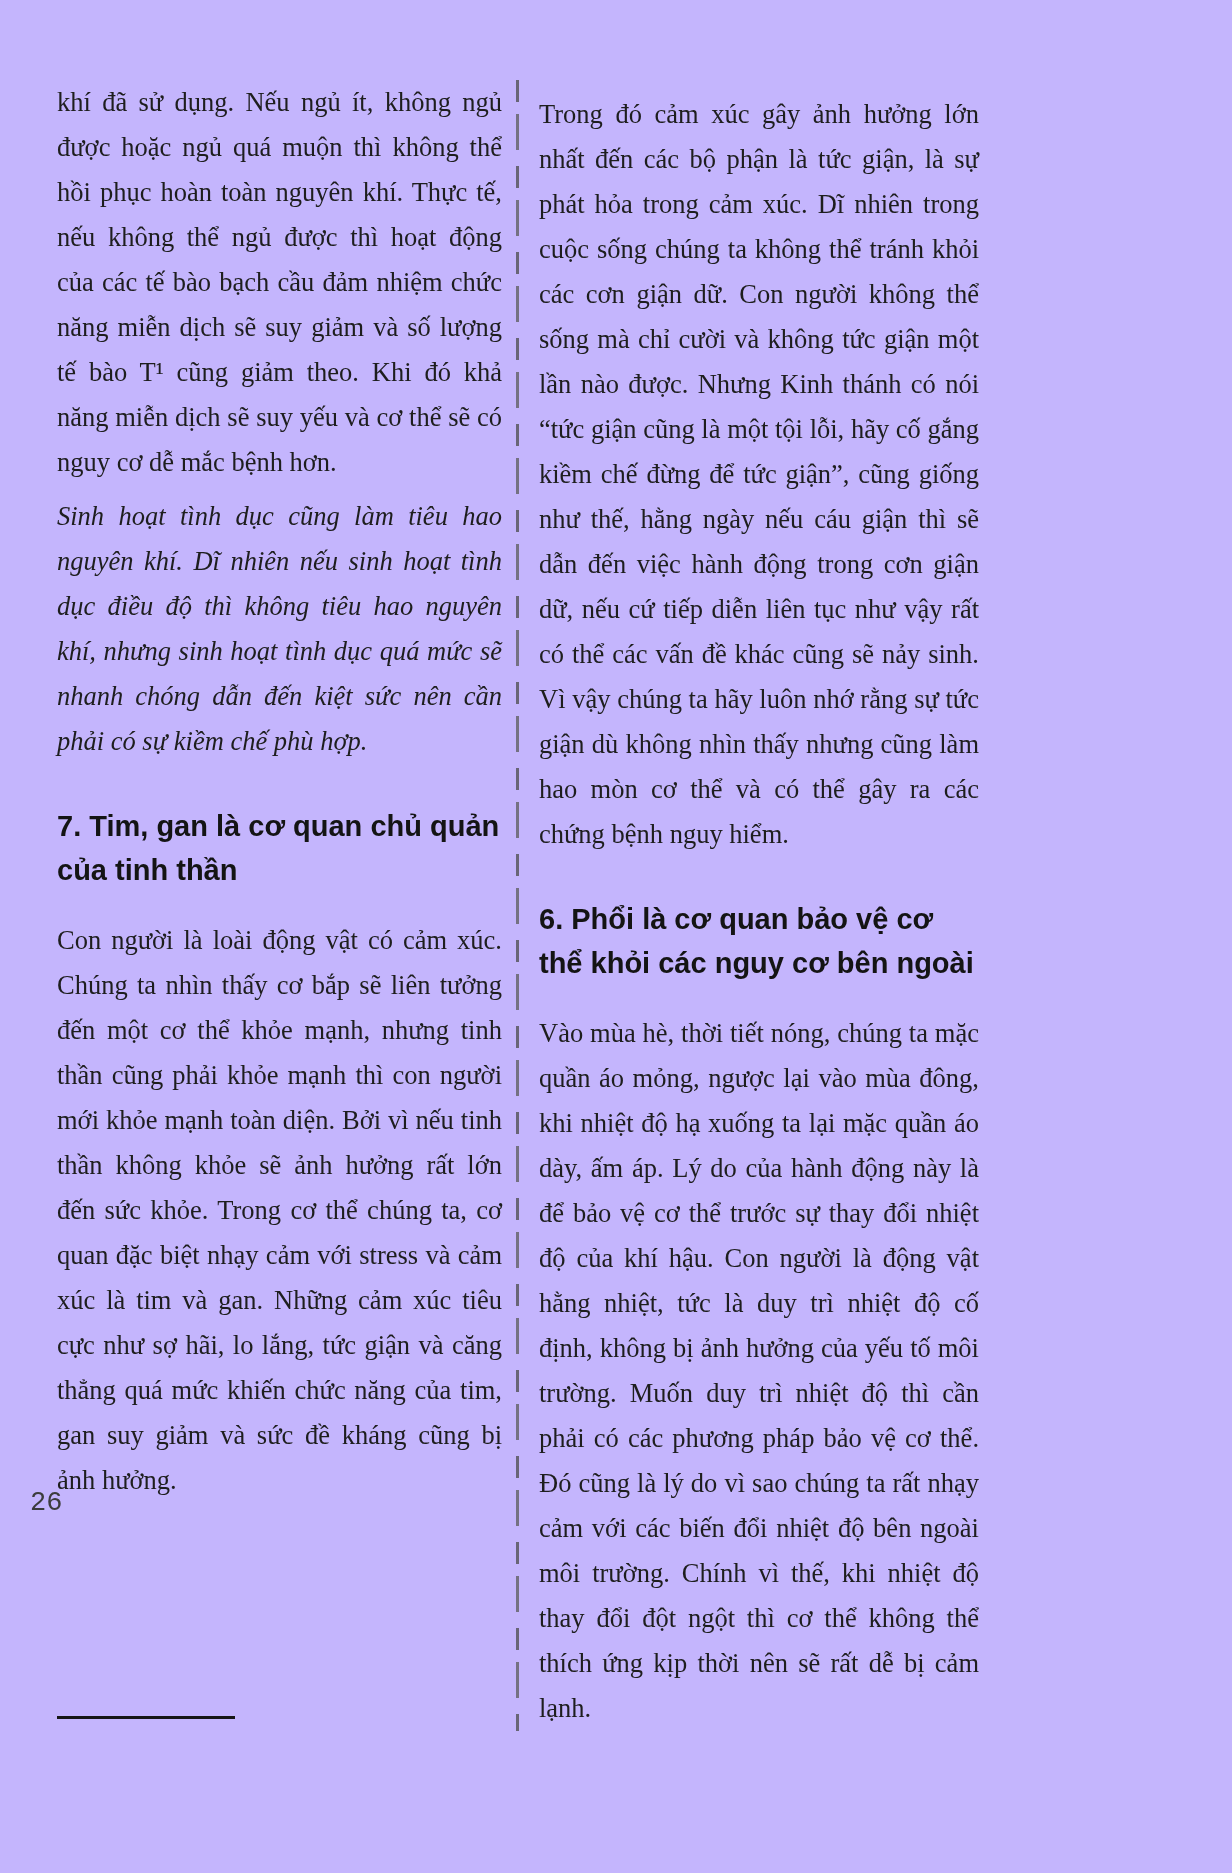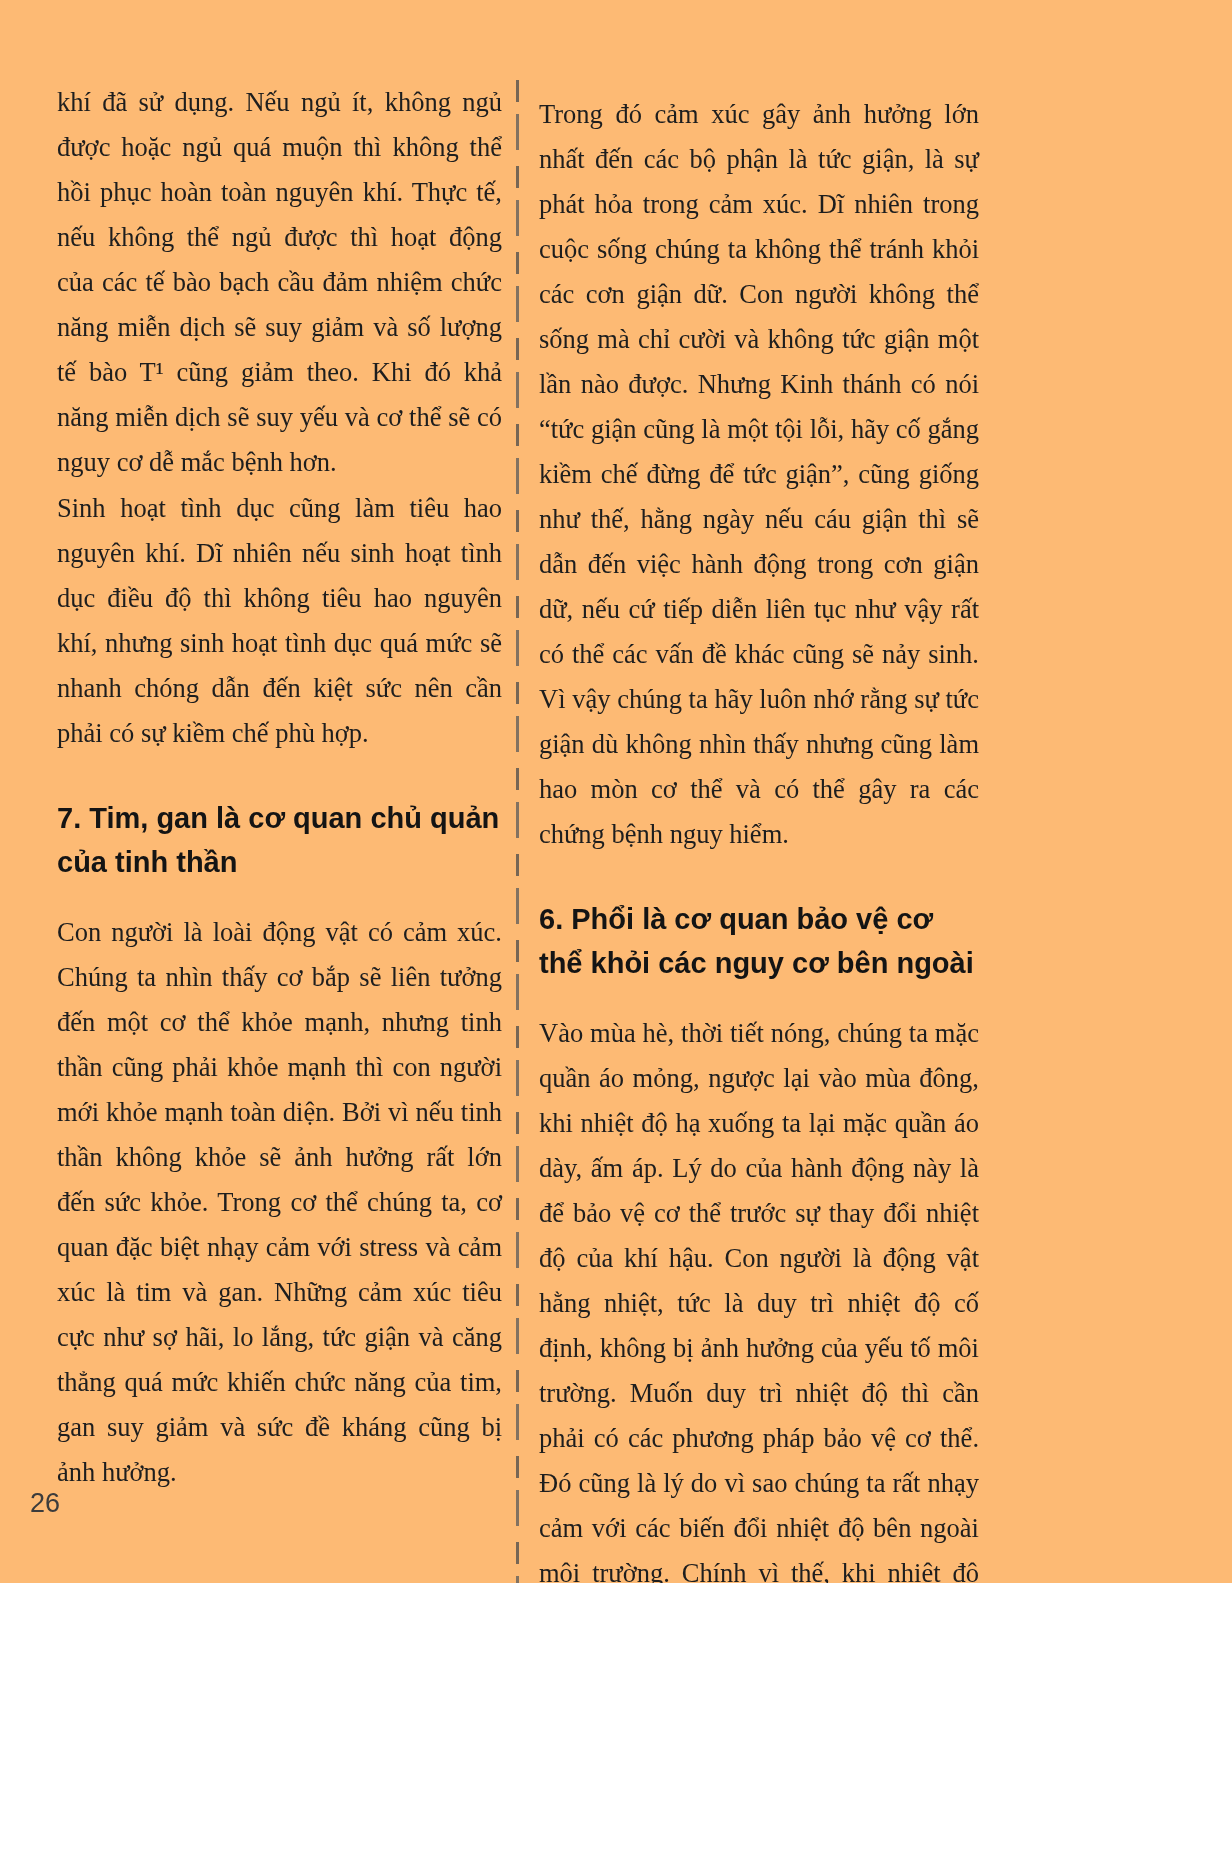--- a/index.html
+++ b/index.html
@@ -1,21 +1,21 @@
 <!DOCTYPE html>
 <html><head>
 <meta charset="utf-8">
 <style>
   * { margin: 0; padding: 0; box-sizing: border-box; }
   html, body { background: #ffffff; }
   .page {
     position: relative;
     width: 1232px;
-    height: 1583px;
-    background: #fdba74;
+    height: 1873px;
+    background: #c4b5fd;
     font-family: "Liberation Serif", "DejaVu Serif", serif;
     color: #1e1e1e;
     overflow: hidden;
   }
   .columns {
     position: absolute;
     left: 57px;
     top: 80px;
     width: 922px;
     display: flex;
@@ -26,21 +26,21 @@
     display: flex;
     flex-direction: column;
     min-height: 1378px;
   }
   .col-right { width: 440px; margin-top: 12px; }
   .body-para {
     font-size: 26.5px;
     line-height: 45px;
     text-align: justify;
   }
-  .body-para + .body-para { margin-top: 1px; }
+  .body-para + .body-para { margin-top: 9px; font-style: italic; }
   .section-heading {
     font-family: "Liberation Sans", "DejaVu Sans", sans-serif;
     font-weight: bold;
     font-size: 29px;
     line-height: 44px;
     color: #141414;
     margin-top: 40px;
     margin-bottom: 26px;
   }
   .divider {
@@ -67,21 +67,21 @@
     font-family: "Liberation Sans", "DejaVu Sans", sans-serif;
     font-size: 22.5px;
     line-height: 37px;
     color: #222222;
     text-align: left;
   }
   .page-number {
     position: absolute;
     left: 30px;
     top: 1488px;
-    font-family: Liberation Sans, sans-serif;
+    font-family: Liberation Mono, monospace;
     font-size: 27px;
     color: #3c3c3c;
   }
 </style>
 </head>
 <body>
 
 <div class="page">
 
   <div class="columns">

